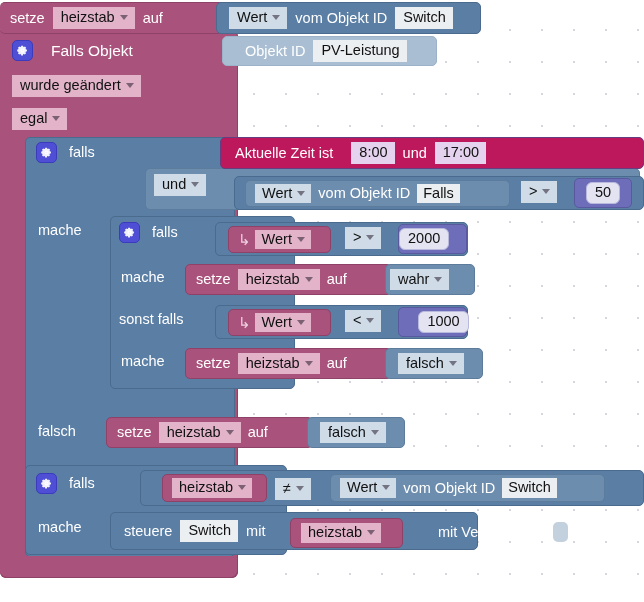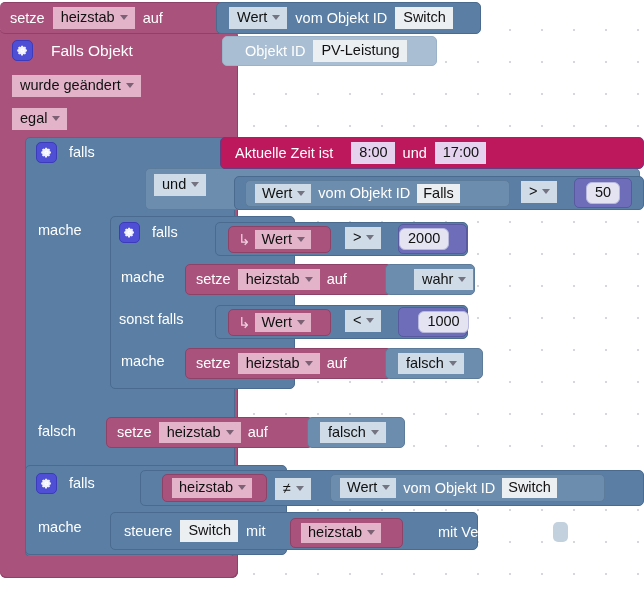--- a/index.html
+++ b/index.html
@@ -214,21 +214,21 @@
   <div class="row" style="height:100%;padding-left:10px;gap:7px;">
     <span class="lbl">setze</span>
     <span class="fld f-pink">
       <span>heizstab</span>
       <i class="caret"></i>
     </span>
     <span class="lbl">auf</span>
   </div>
 </div>
 <div class="blk c-blue" style="left:385px;top:264px;width:90px;height:31px;border-radius:5px;background:#6d8dae;border-color:#5d7c9c;">
-  <div class="row" style="height:100%;padding-left:28px;">
+  <div class="row" style="height:100%;padding-left:4px;">
     <span class="fld f-blue">
       <span>wahr</span>
       <i class="caret"></i>
     </span>
   </div>
 </div>
 
 <div class="blk lbl" style="left:119px;top:312px;">sonst falls</div>
 <div class="blk c-blue" style="left:215px;top:305px;width:253px;height:34px;border-radius:5px;"></div>
 <div class="blk c-pink" style="left:228px;top:309px;width:103px;height:27px;border-radius:5px;">

